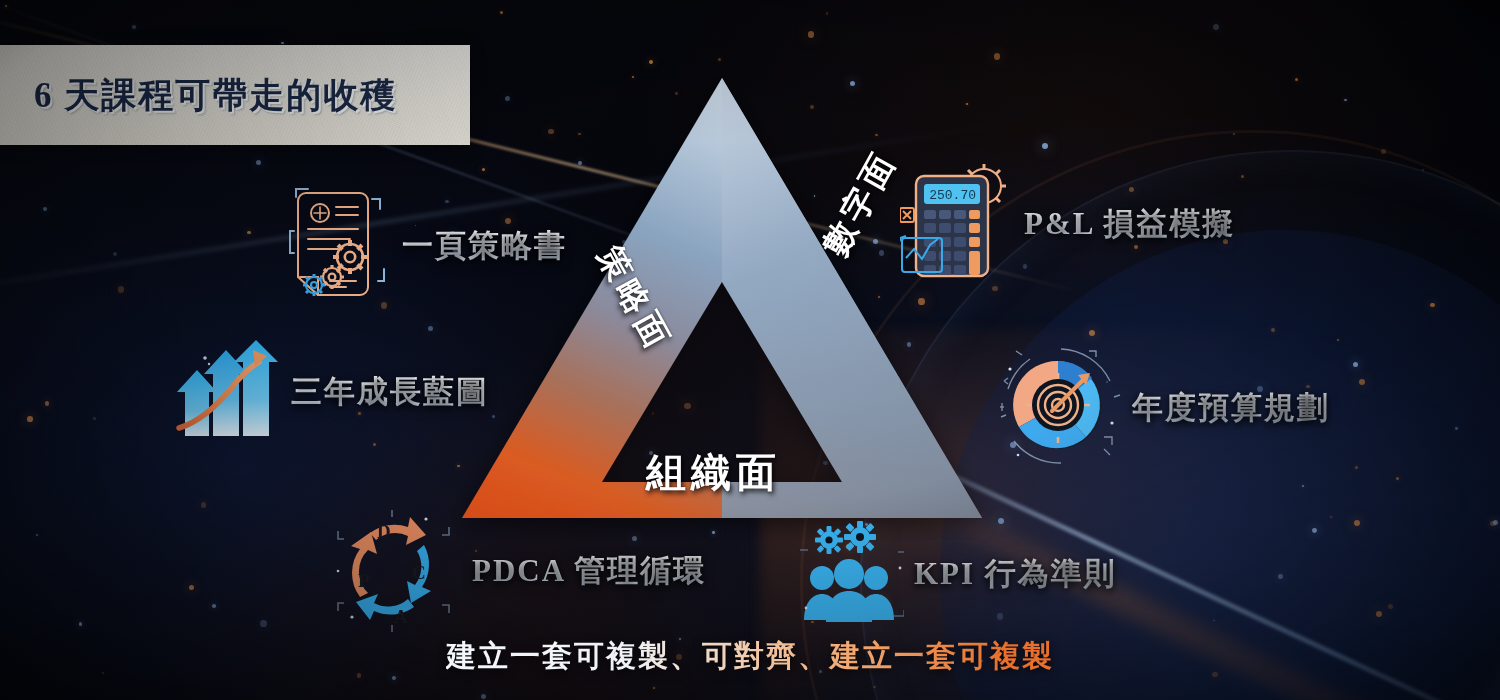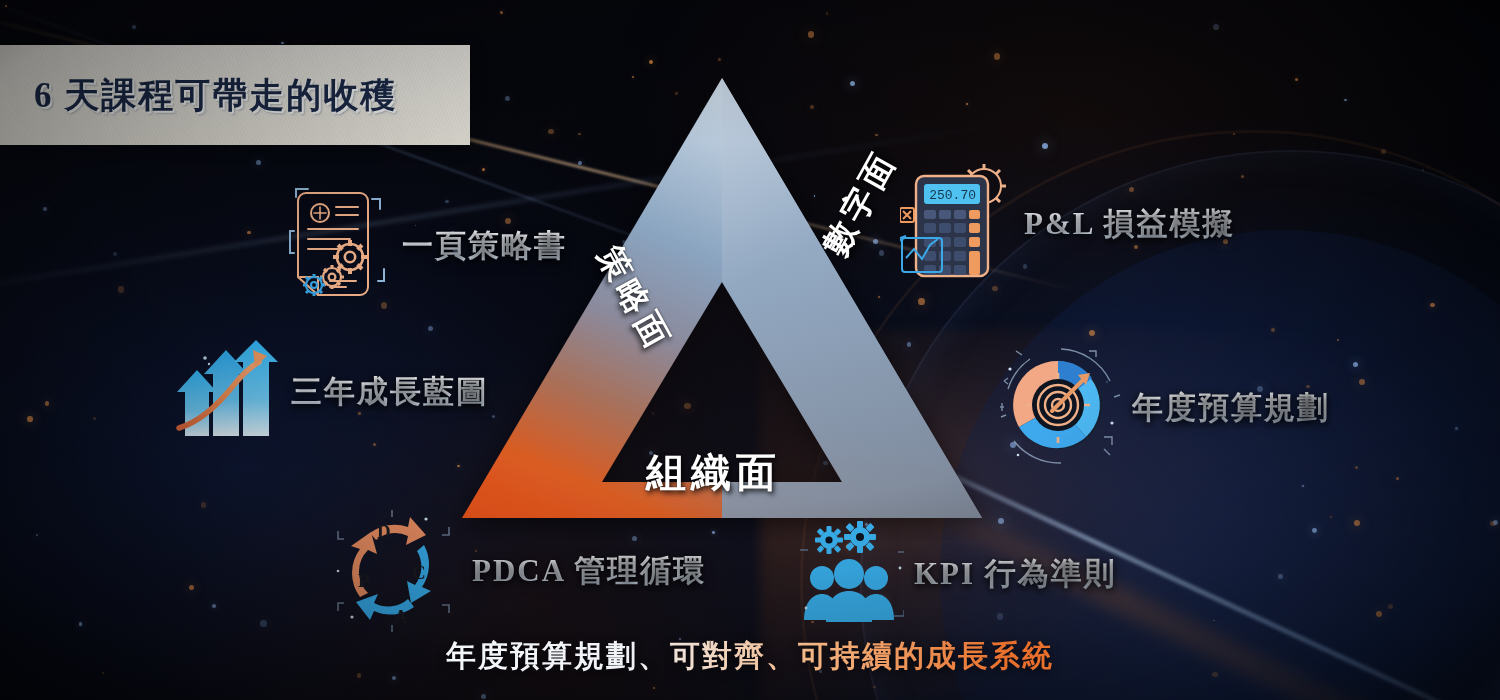--- a/index.html
+++ b/index.html
@@ -554,16 +554,16 @@
             <circle cx="100" cy="48" r="1.4"></circle>
           </g>
       </svg>
     </div>
     <div class="item-label">KPI 行為準則</div>
   </div>
 
   <div class="dark-vignette"></div>
 
   <div class="tagline">
-    <span>年度預算規劃、可對齊、可持續的成長系統</span>
+    <span>建立一套可複製、可對齊、建立一套可複製</span>
   </div>
 
 </div>
 
 </body></html>

